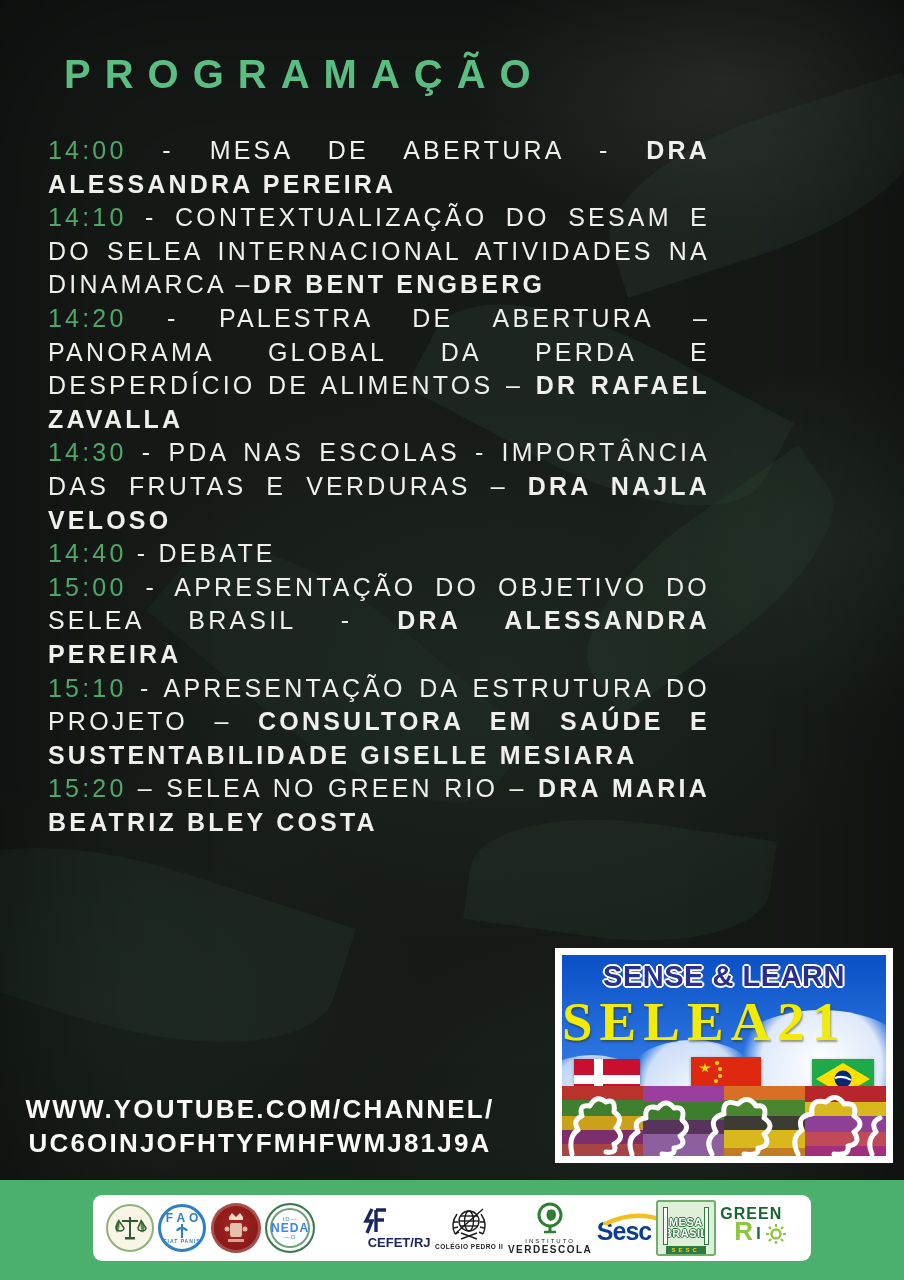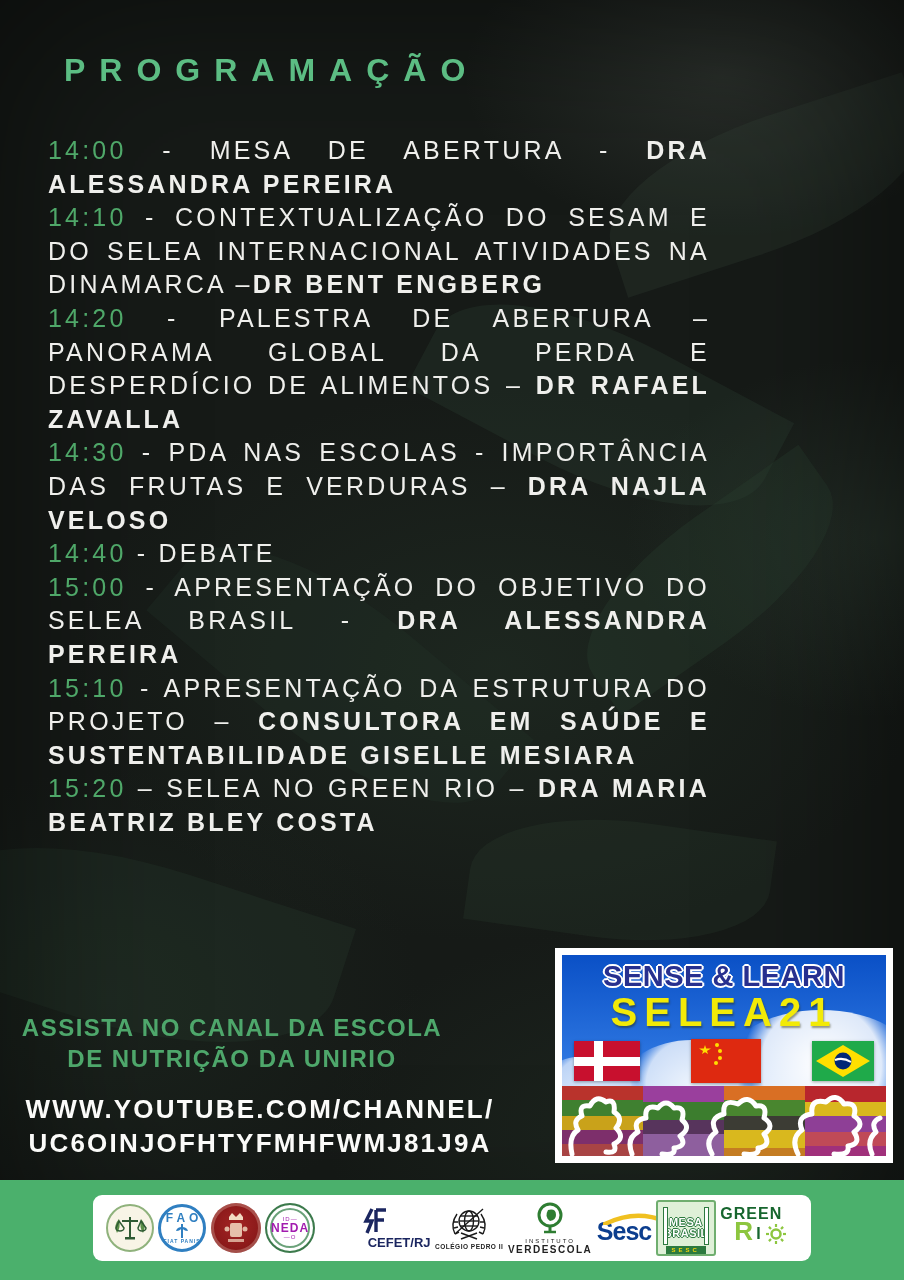--- a/index.html
+++ b/index.html
@@ -15,21 +15,21 @@
   }
   .leaf { position:absolute; border-radius:58% 0 58% 0; pointer-events:none; }
   .l1 { width:360px; height:150px; left:420px; top:330px; background:rgba(48,70,53,0.28); transform:rotate(28deg); }
   .l2 { width:300px; height:120px; left:560px; top:520px; background:rgba(44,66,50,0.30); transform:rotate(-35deg); }
   .l3 { width:420px; height:170px; left:-80px; top:860px; background:rgba(40,60,46,0.30); transform:rotate(18deg); }
   .l4 { width:330px; height:130px; left:600px; top:120px; background:rgba(58,76,62,0.22); transform:rotate(-18deg); }
   .l5 { width:380px; height:150px; left:150px; top:600px; background:rgba(36,54,42,0.28); transform:rotate(40deg); }
   .l6 { width:300px; height:120px; left:470px; top:820px; background:rgba(46,66,52,0.24); transform:rotate(8deg); }
   .vignette { position:absolute; inset:0; box-shadow:inset 0 0 180px rgba(0,0,0,0.55); pointer-events:none; }
 
-  .title { position:absolute; left:64px; top:52px; font-size:32px; font-weight:700;
+  .title { position:absolute; left:64px; top:52px; font-size:40px; font-weight:700;
     letter-spacing:14px; color:#5cbd83; }
 
   .schedule { position:absolute; left:48px; top:134px; width:662px; }
   .schedule p { color:#efefec; font-size:25px; line-height:33.6px; letter-spacing:3.2px;
     font-weight:400; text-align:justify; text-align-last:left; }
   .schedule .time { color:#4fa869; font-weight:400; }
   .schedule .bname { font-weight:700; }
 
   .watch { position:absolute; left:10px; top:1012px; width:444px; text-align:center;
     color:#4ea76b; font-weight:700; font-size:24px; line-height:31px; letter-spacing:1.5px; }
@@ -40,22 +40,22 @@
   .selea { position:absolute; left:555px; top:948px; width:338px; height:215px;
     border:7px solid #ffffff; background:linear-gradient(180deg,#0a50c6 0%,#2f78e2 55%,#6aa4ef 80%);
     overflow:hidden; }
   .cloud { position:absolute; background:radial-gradient(circle, #ffffff 0%, rgba(255,255,255,0.85) 55%, rgba(255,255,255,0) 72%); border-radius:50%; }
   .c1 { width:190px; height:110px; right:-30px; top:55px; }
   .c2 { width:140px; height:90px; left:60px; top:85px; opacity:.9; }
   .c3 { width:120px; height:80px; left:-30px; top:100px; opacity:.8; }
   .selea-top { position:relative; text-align:center; margin-top:5px; font-size:29px; font-weight:700;
     color:#27308f; letter-spacing:0.5px;
     text-shadow:-2px 0 #fff,2px 0 #fff,0 -2px #fff,0 2px #fff,-1px -1px #fff,1px 1px #fff,-1px 1px #fff,1px -1px #fff; }
-  .selea-name { position:relative; text-align:center; margin-top:-3px; font-size:40px; font-weight:700;
-    color:#f2ea07; letter-spacing:7px; text-shadow:1px 2px 2px rgba(40,40,0,0.45); }
+  .selea-name { position:relative; margin-top:-3px; font-size:55px; font-weight:700;
+    color:#f2ea07; letter-spacing:7px; text-shadow:1px 2px 2px rgba(40,40,0,0.45);font-family:Liberation Serif, serif; }
   .flags { position:relative; display:flex; justify-content:space-between; align-items:center; padding:4px 12px 0 12px; }
   .flags svg { display:block; box-shadow:0 1px 3px rgba(0,0,0,0.35); }
   .photo-strip { position:absolute; left:0; right:0; bottom:0; height:70px; display:flex; }
   .tile { flex:1; }
   .t1 { background:repeating-linear-gradient(180deg,#b9332c 0 14px,#3f8030 14px 30px,#c9a21a 30px 44px,#7d2f6b 44px 58px,#a84444 58px 70px); }
   .t2 { background:repeating-linear-gradient(180deg,#9a3f9d 0 16px,#3c7d2e 16px 34px,#57345c 34px 48px,#8e5f9e 48px 70px); }
   .t3 { background:repeating-linear-gradient(180deg,#d96f24 0 14px,#49862f 14px 30px,#3c3c34 30px 44px,#d9b81e 44px 62px,#c47c22 62px 70px); }
   .t4 { background:repeating-linear-gradient(180deg,#b8262d 0 16px,#d9b81e 16px 30px,#8e3f96 30px 46px,#c04a57 46px 60px,#a0307b 60px 70px); }
   .people { position:absolute; left:0; bottom:0; width:324px; height:70px; }
 
@@ -69,21 +69,21 @@
     display:flex; align-items:center; justify-content:center; }
   .seal-fao { width:48px; height:48px; border-radius:50%; background:#fff; border:3px solid #2f7fc1;
     display:flex; flex-direction:column; align-items:center; justify-content:center; color:#2f7fc1; }
   .fao-word { font-size:12px; font-weight:700; letter-spacing:4px; margin-left:4px; }
   .fao-sub { font-size:5px; font-weight:700; letter-spacing:1px; margin-top:1px; }
   .seal-red { width:50px; height:50px; border-radius:50%;
     background:radial-gradient(circle at 50% 45%, #a32424 0%, #8c1a1a 60%, #701111 100%);
     box-shadow:inset 0 0 0 3px rgba(255,240,220,0.25); display:flex; align-items:center; justify-content:center; }
   .seal-neda { width:50px; height:50px; border-radius:50%; background:#fff; border:2px solid #3c7a4c;
     box-shadow:inset 0 0 0 3px #fff, inset 0 0 0 5px #6ba27a;
-    display:flex; flex-direction:column; align-items:center; justify-content:center; color:#a21caf; }
+    display:flex; flex-direction:column; align-items:center; justify-content:center; color:#3b82f6; }
   .neda-top,.neda-bottom { font-size:6px; letter-spacing:1px; }
   .neda-word { font-size:12px; font-weight:700; letter-spacing:1px; }
   .cefet-text { font-size:13px; font-weight:700; color:#1b2660; margin-top:2px;padding-left:48px; }
   .pedro-text { font-size:6.5px; font-weight:700; color:#222; margin-top:2px; letter-spacing:0.5px; }
   .verde-top { font-size:6px; letter-spacing:2px; color:#222; margin-top:2px; }
   .verde-main { font-size:10px; font-weight:700; letter-spacing:1.5px; color:#222; margin-top:1px; }
   .sesc-wrap { position:relative; padding-top:6px; }
   .sesc-word { font-size:25px; font-weight:700; color:#0c3e8e; letter-spacing:-1px; }
   .sesc-arc { position:absolute; top:0; left:6px; }
   .mesa { width:60px; height:56px; background:#dff0d8; border:2px solid #6fae6f; border-radius:3px;
@@ -119,24 +119,20 @@
       <p><span class="time">14:00</span><span> - MESA DE ABERTURA - </span><span class="bname">DRA ALESSANDRA PEREIRA</span></p>
       <p><span class="time">14:10</span><span> - CONTEXTUALIZAÇÃO DO SESAM E DO SELEA INTERNACIONAL ATIVIDADES NA DINAMARCA –</span><span class="bname">DR BENT ENGBERG</span></p>
       <p><span class="time">14:20</span><span> - PALESTRA DE ABERTURA – PANORAMA GLOBAL DA PERDA E DESPERDÍCIO DE ALIMENTOS – </span><span class="bname">DR RAFAEL ZAVALLA</span></p>
       <p><span class="time">14:30</span><span> - PDA NAS ESCOLAS - IMPORTÂNCIA DAS FRUTAS E VERDURAS – </span><span class="bname">DRA NAJLA VELOSO</span></p>
       <p><span class="time">14:40</span><span> - DEBATE</span></p>
       <p><span class="time">15:00</span><span> - APRESENTAÇÃO DO OBJETIVO DO SELEA BRASIL - </span><span class="bname">DRA ALESSANDRA PEREIRA</span></p>
       <p><span class="time">15:10</span><span> - APRESENTAÇÃO DA ESTRUTURA DO PROJETO – </span><span class="bname">CONSULTORA EM SAÚDE E SUSTENTABILIDADE GISELLE MESIARA</span></p>
       <p><span class="time">15:20</span><span> – SELEA NO GREEN RIO – </span><span class="bname">DRA MARIA BEATRIZ BLEY COSTA</span></p>
     </div>
 
-  <div class="watch">
-    <div>ASSISTA NO CANAL DA ESCOLA</div>
-    <div>DE NUTRIÇÃO DA UNIRIO</div>
-  </div>
 
   <div class="url">
     <div>WWW.YOUTUBE.COM/CHANNEL/</div>
     <div>UC6OINJOFHTYFMHFWMJ81J9A</div>
   </div>
 
   <div class="selea">
     <div class="cloud c3"></div>
     <div class="cloud c2"></div>
     <div class="cloud c1"></div>

